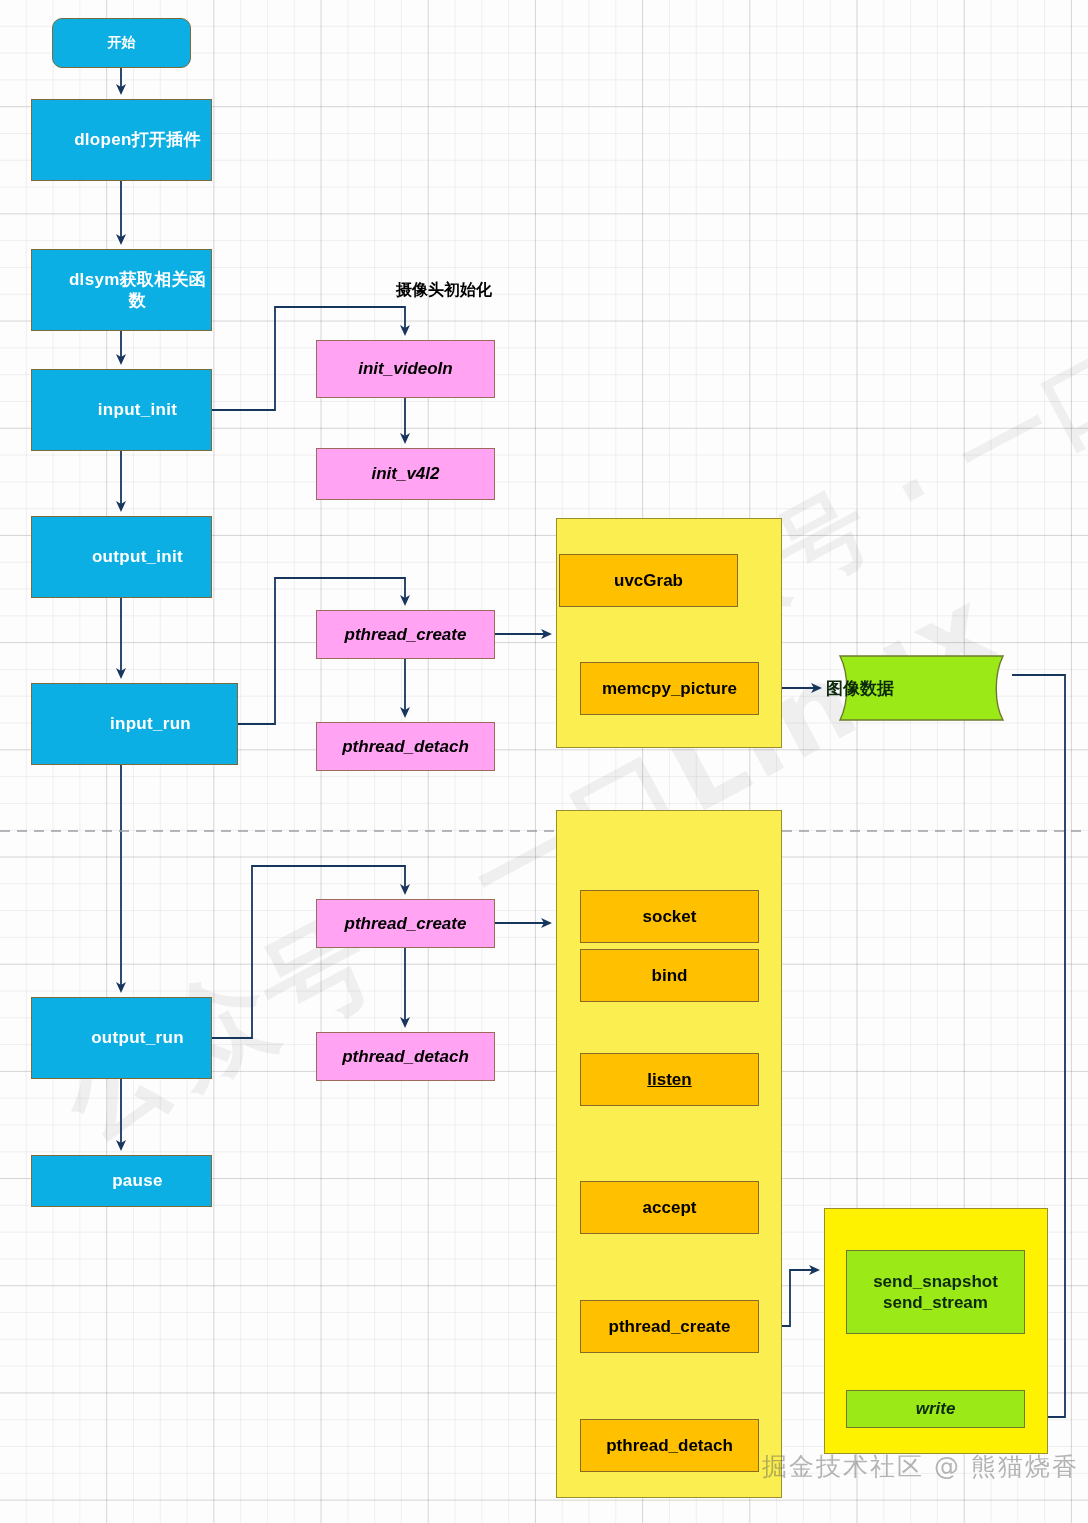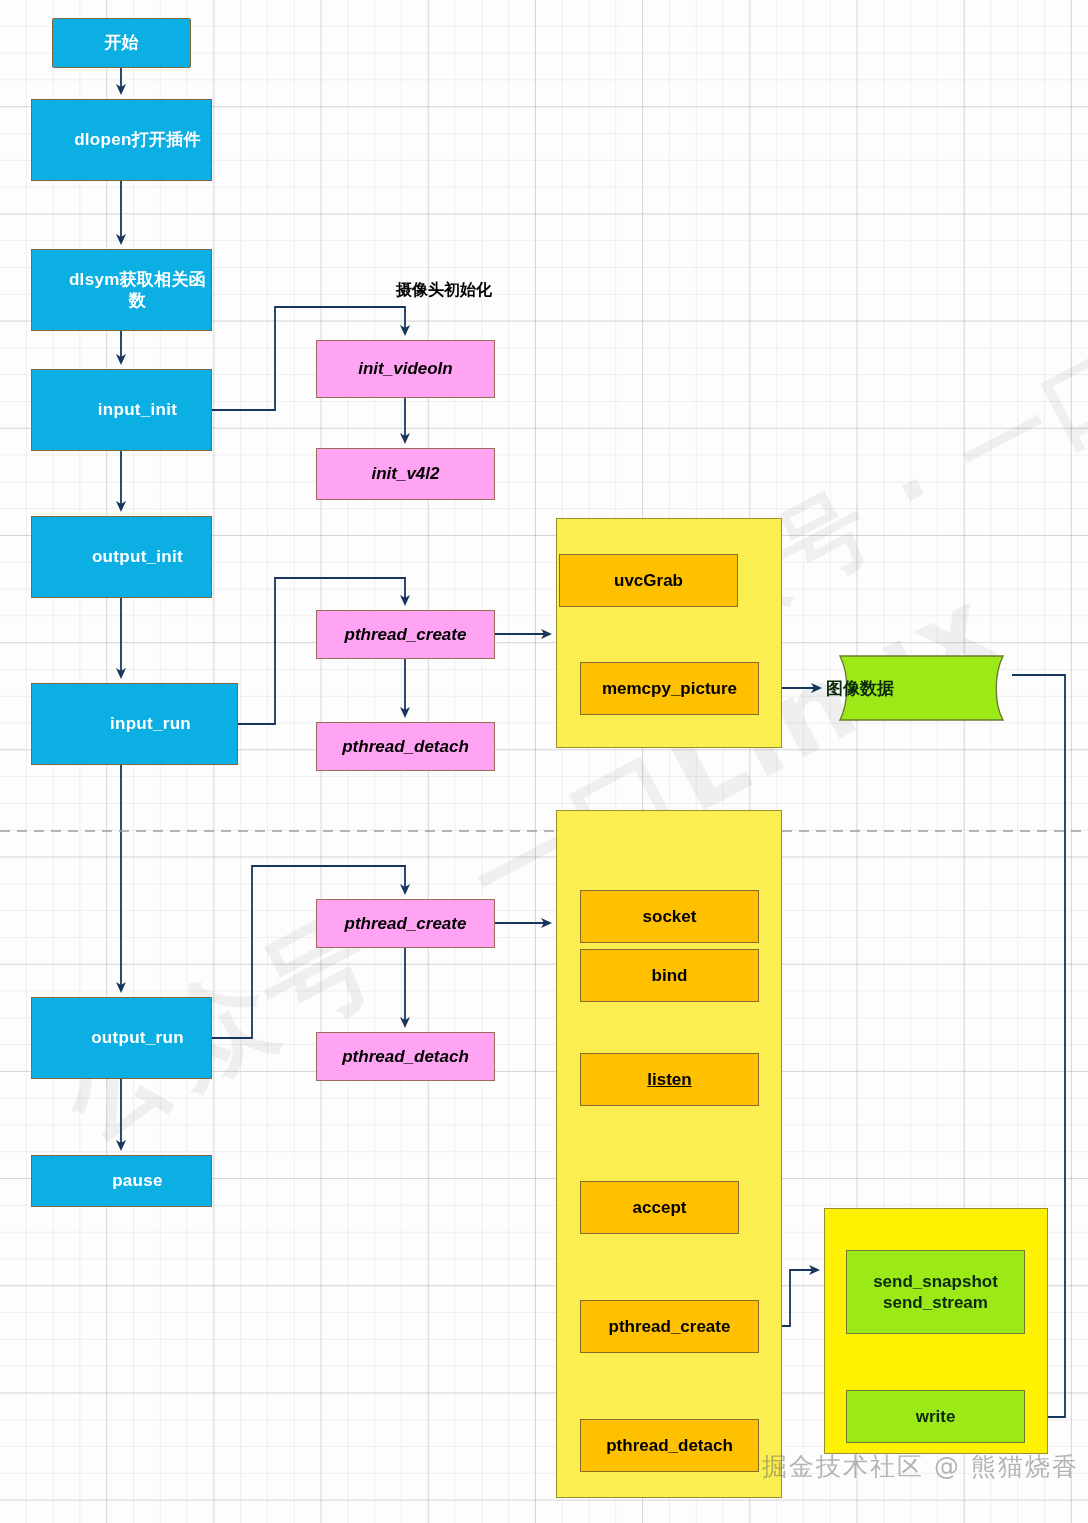--- a/index.html
+++ b/index.html
@@ -63,23 +63,23 @@
     background:#0CAFE3;
     border:1px solid #7d6a3a;
     color:#ffffff;
     font-size:17px;
     letter-spacing:.3px;
     padding-left:32px;
   }
   .n-start{
     background:#0CAFE3;
     border:1px solid #7d6a3a;
-    border-radius:2px;
+    border-radius:10px;
     color:#ffffff;
-    font-size:17px;
+    font-size:14px;
   }
   .n-pink{
     background:#FFA3F2;
     border:1px solid #9c6b5d;
     color:#000000;
     font-size:17px;
     font-style:italic;
   }
   .n-orange{
     background:#FFC000;
@@ -213,30 +213,30 @@
   <div class="node n-orange" style="left:559px;top:554px;width:179px;height:53px;">uvcGrab</div>
 
   <div class="node n-orange" style="left:580px;top:662px;width:179px;height:53px;">memcpy_picture</div>
 
   <div class="node n-orange" style="left:580px;top:846px;width:179px;height:53px;margin-top:44px;">socket</div>
 
   <div class="node n-orange" style="left:580px;top:949px;width:179px;height:53px;">bind</div>
 
   <div class="node n-orange" style="left:580px;top:1053px;width:179px;height:53px;text-decoration:underline;">listen</div>
 
-  <div class="node n-orange" style="left:580px;top:1181px;width:159px;height:53px;">accept</div>
+  <div class="node n-orange" style="left:580px;top:1181px;width:179px;height:53px;">accept</div>
 
   <div class="node n-orange" style="left:580px;top:1300px;width:179px;height:53px;">pthread_create</div>
 
   <div class="node n-orange" style="left:580px;top:1419px;width:179px;height:53px;">pthread_detach</div>
 
   <div class="node n-green" style="left:846px;top:1250px;width:179px;height:84px;">send_snapshot
 send_stream</div>
 
-  <div class="node n-green" style="left:846px;top:1390px;width:179px;height:53px;">write</div>
+  <div class="node n-green" style="left:846px;top:1390px;width:179px;height:38px;font-style:italic;">write</div>
 
   <div class="tape" style="left:826px;top:652px;width:191px;height:72px;">
     <svg width="191" height="72" viewBox="0 0 191 72">
       <path d="M14,4 L177,4 C168,22 168,52 177,68 L14,68 C23,50 23,22 14,4 Z" fill="#9BEA18" stroke="#6d7a2c" stroke-width="1.4"></path>
     </svg>
     <span>图像数据</span>
   </div>
 
   <div class="wm-foot" style="left:762px;top:1450px;">掘金技术社区 @ 熊猫烧香</div>
 

